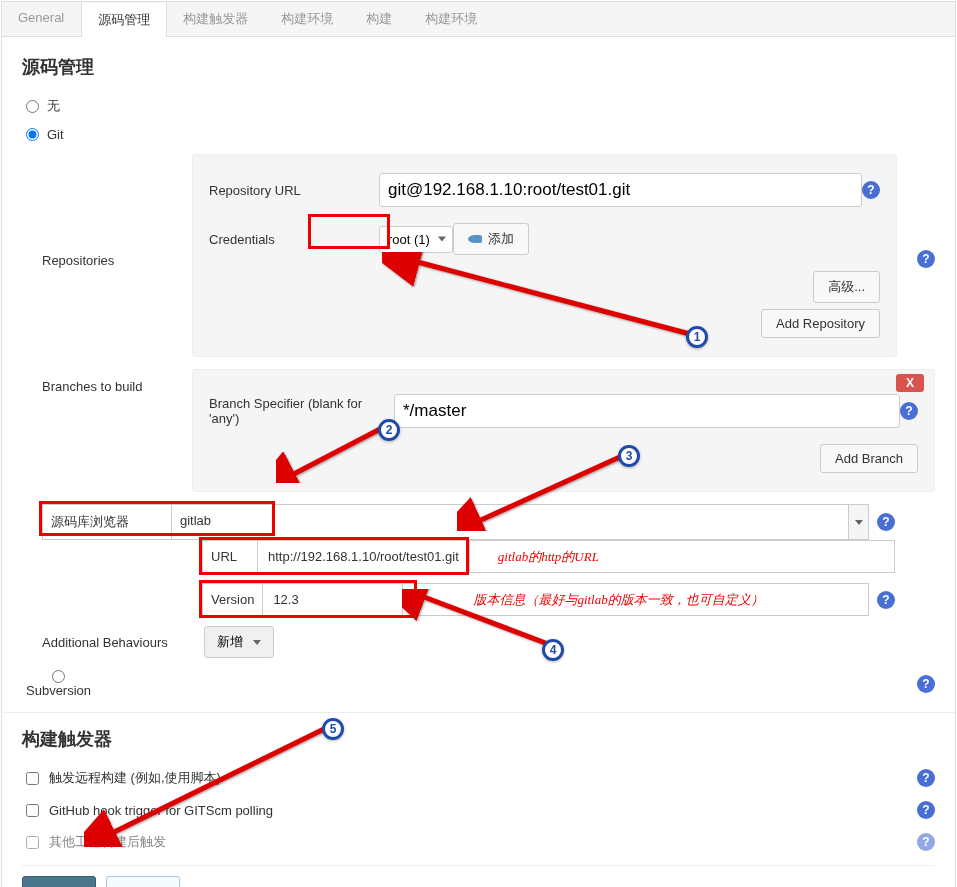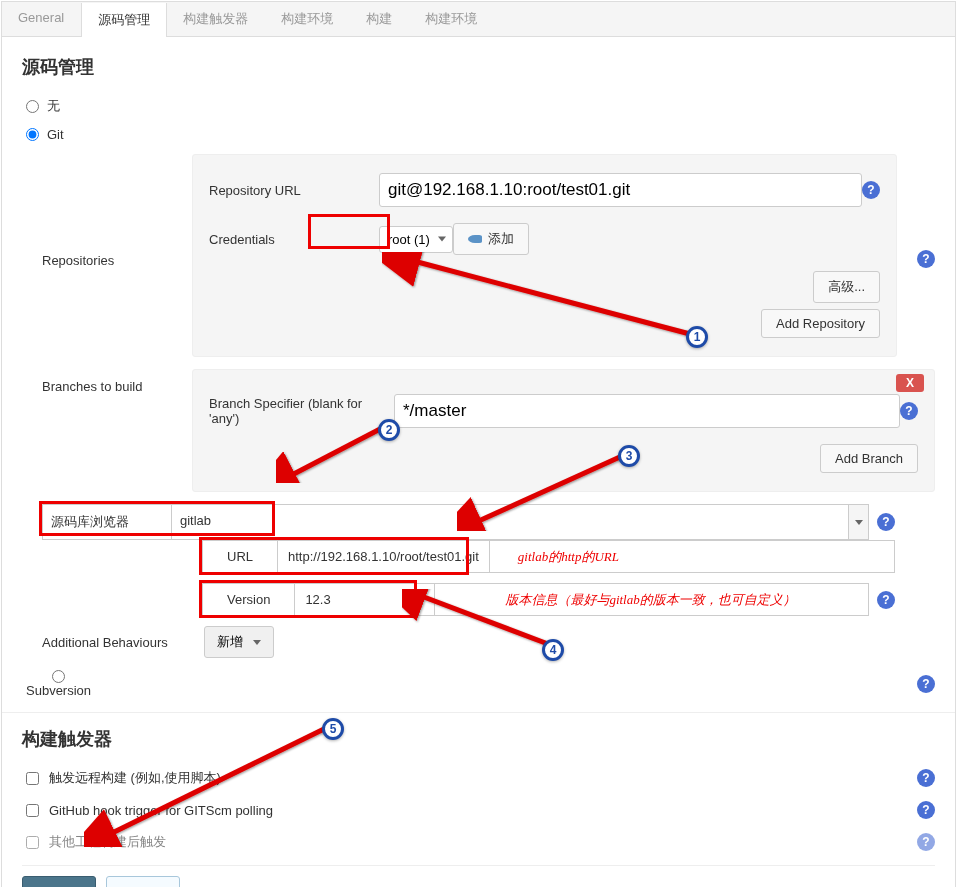--- a/index.html
+++ b/index.html
@@ -28,21 +28,21 @@
 .panel-actions .btn { margin-left: 6px; margin-bottom: 6px; }
 .red-box { border: 3px solid #e00; position: absolute; pointer-events: none; z-index: 5; }
 .red-x { position: absolute; background: #d9534f; color: #fff; padding: 2px 10px; border-radius: 3px; font-size: 12px; font-weight: bold; cursor: pointer; }
 .browse-row { display: flex; align-items: stretch; margin-left: 20px; margin-right: 40px; margin-bottom: 0; position: relative; }
 .browse-label { width: 130px; padding: 8px; border: 1px solid #ccc; background: #fff; }
 .browse-select { flex: 1; display: flex; border: 1px solid #ccc; border-left: none; background: #fff; position: relative; }
 .browse-select-text { padding: 8px; flex: 1; }
 .browse-select-arrow { width: 20px; border-left: 1px solid #ccc; display: flex; align-items: center; justify-content: center; background: #f5f5f5; }
 .browse-select-arrow::after { content: ""; border-left: 4px solid transparent; border-right: 4px solid transparent; border-top: 5px solid #666; }
 .url-row { display: flex; align-items: stretch; margin-left: 180px; margin-right: 40px; margin-bottom: 10px; position: relative; }
-.url-label { padding: 8px 24px; border: 1px solid #ccc; background: #fff; min-width: 56px; }
+.url-label { padding: 8px 8px; border: 1px solid #ccc; background: #fff; min-width: 56px; }
 .url-input-cell { padding: 8px 10px; border: 1px solid #ccc; border-left: none; background: #fff; min-width: 195px; }
 .url-rest { flex: 1; border: 1px solid #ccc; border-left: none; background: #fff; display: flex; align-items: center; padding: 0 10px; }
 .annotation-text { color: #e00; font-style: italic; font-family: "KaiTi", "STKaiti", serif; font-size: 13px; }
 .add-row { display: flex; align-items: center; gap: 12px; margin-left: 20px; margin-bottom: 12px; }
 .dropdown-btn { padding: 6px 12px; background: #f0f0f0; border: 1px solid #ccc; border-radius: 3px; cursor: pointer; font-size: 13px; display: inline-flex; align-items: center; gap: 6px; }
 .caret-down::after { content: ""; display: inline-block; border-left: 4px solid transparent; border-right: 4px solid transparent; border-top: 5px solid #666; margin-left: 4px; }
 .checkbox-row { display: flex; align-items: center; gap: 10px; margin-bottom: 14px; padding-left: 4px; }
 .save-bar { display: flex; gap: 10px; padding: 10px 0 2px 0; border-top: 1px solid #eee; position: relative; }
 .btn-primary { background: #4b758b; color: #fff; border: 1px solid #3a5d70; padding: 9px 22px; border-radius: 3px; cursor: pointer; font-size: 14px; }
 .btn-secondary { background: #f5fbff; color: #333; border: 1px solid #a8c7db; padding: 9px 22px; border-radius: 3px; cursor: pointer; font-size: 14px; }

